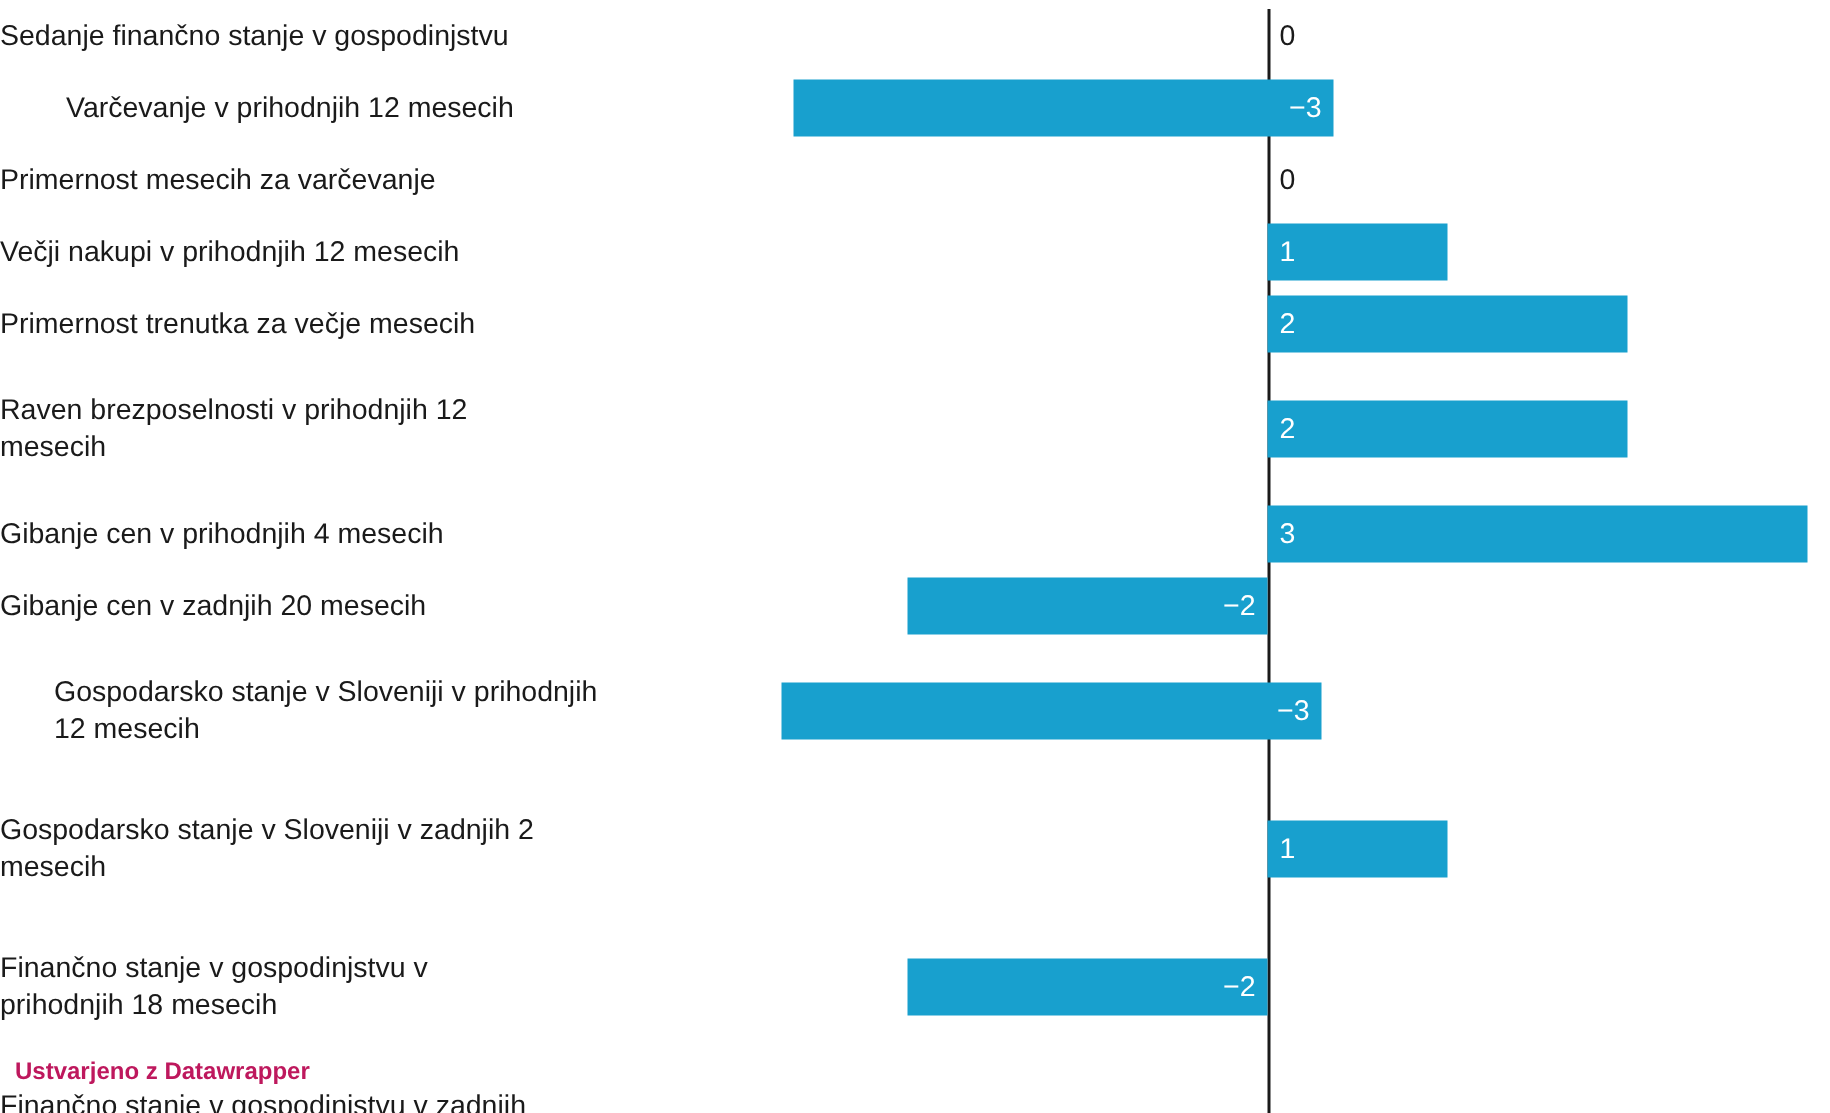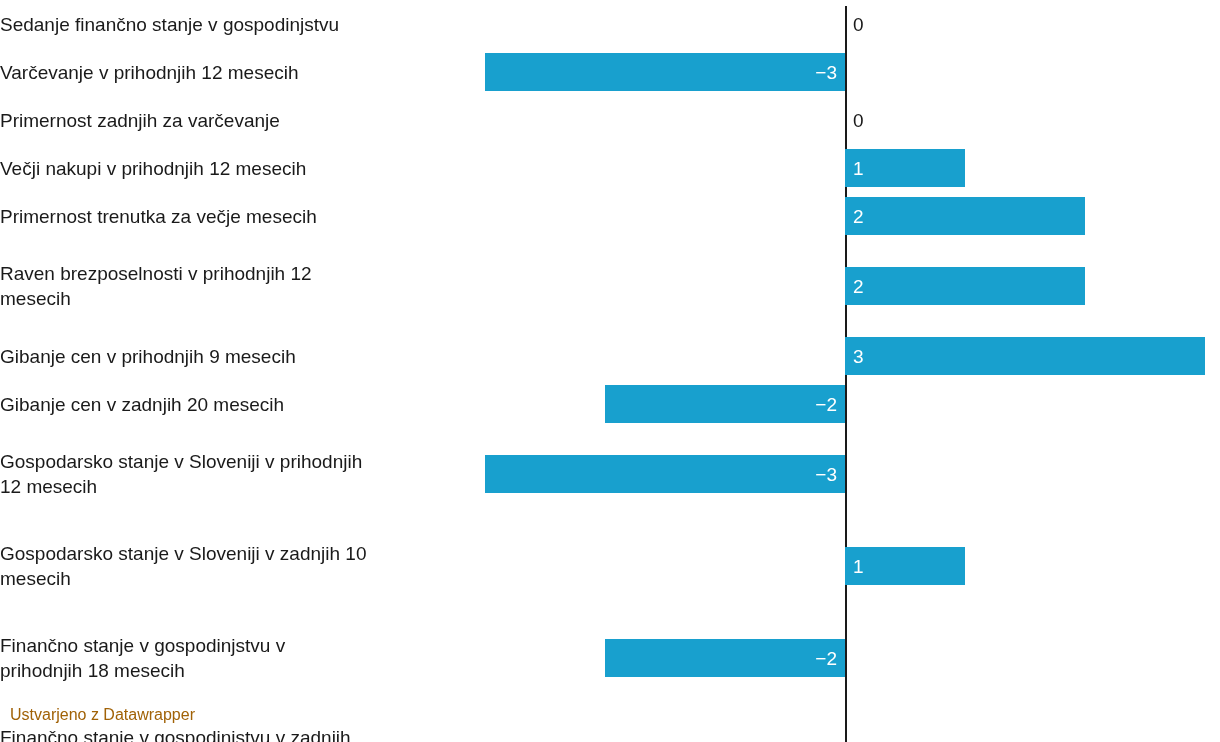--- a/index.html
+++ b/index.html
@@ -94,50 +94,51 @@
     top: 6px;
     width: 2px;
     background: #1a1a1a;
   }
 
   #footer {
     position: absolute;
     left: 10px;
     bottom: 18px;
     font-size: 16px;
-    color: #a16207;
+    color: #be185d;
     font-family: "Liberation Sans", sans-serif;
+    font-weight: bold;
   }
 </style>
 </head>
 <body>
 
 <div id="chart-root">
 
   <div id="axis-line" style="left: 845px; height: 796px;"></div>
 
   <div id="rows">
       <div class="row" style="height: 48px;">
         <div class="row-label">Sedanje finančno stanje v gospodinjstvu</div>
         <div class="plot">
           <div class="bar zero pos" style="left: 365px; width: 40px;">
             <span class="bar-value">0</span>
           </div>
         </div>
       </div>
-      <div class="row" style="height: 48px;">
+      <div class="row" style="height: 48px; margin-left: 44px;">
         <div class="row-label">Varčevanje v prihodnjih 12 mesecih</div>
         <div class="plot">
           <div class="bar neg" style="left: 5px; width: 360px;">
             <span class="bar-value">−3</span>
           </div>
         </div>
       </div>
       <div class="row" style="height: 48px;">
-        <div class="row-label">Primernost zadnjih za varčevanje</div>
+        <div class="row-label">Primernost mesecih za varčevanje</div>
         <div class="plot">
           <div class="bar zero pos" style="left: 365px; width: 40px;">
             <span class="bar-value">0</span>
           </div>
         </div>
       </div>
       <div class="row" style="height: 48px;">
         <div class="row-label">Večji nakupi v prihodnjih 12 mesecih</div>
         <div class="plot">
           <div class="bar pos" style="left: 365px; width: 120px;">
@@ -156,46 +157,46 @@
       <div class="row" style="height: 92px;">
         <div class="row-label">Raven brezposelnosti v prihodnjih 12
 mesecih</div>
         <div class="plot">
           <div class="bar pos" style="left: 365px; width: 240px;">
             <span class="bar-value">2</span>
           </div>
         </div>
       </div>
       <div class="row" style="height: 48px;">
-        <div class="row-label">Gibanje cen v prihodnjih 9 mesecih</div>
+        <div class="row-label">Gibanje cen v prihodnjih 4 mesecih</div>
         <div class="plot">
           <div class="bar pos" style="left: 365px; width: 360px;">
             <span class="bar-value">3</span>
           </div>
         </div>
       </div>
       <div class="row" style="height: 48px;">
         <div class="row-label">Gibanje cen v zadnjih 20 mesecih</div>
         <div class="plot">
           <div class="bar neg" style="left: 125px; width: 240px;">
             <span class="bar-value">−2</span>
           </div>
         </div>
       </div>
-      <div class="row" style="height: 92px;">
+      <div class="row" style="height: 92px; margin-left: 36px;">
         <div class="row-label">Gospodarsko stanje v Sloveniji v prihodnjih
 12 mesecih</div>
         <div class="plot">
           <div class="bar neg" style="left: 5px; width: 360px;">
             <span class="bar-value">−3</span>
           </div>
         </div>
       </div>
       <div class="row" style="height: 92px;">
-        <div class="row-label">Gospodarsko stanje v Sloveniji v zadnjih 10
+        <div class="row-label">Gospodarsko stanje v Sloveniji v zadnjih 2
 mesecih</div>
         <div class="plot">
           <div class="bar pos" style="left: 365px; width: 120px;">
             <span class="bar-value">1</span>
           </div>
         </div>
       </div>
       <div class="row" style="height: 92px;">
         <div class="row-label">Finančno stanje v gospodinjstvu v
 prihodnjih 18 mesecih</div>

